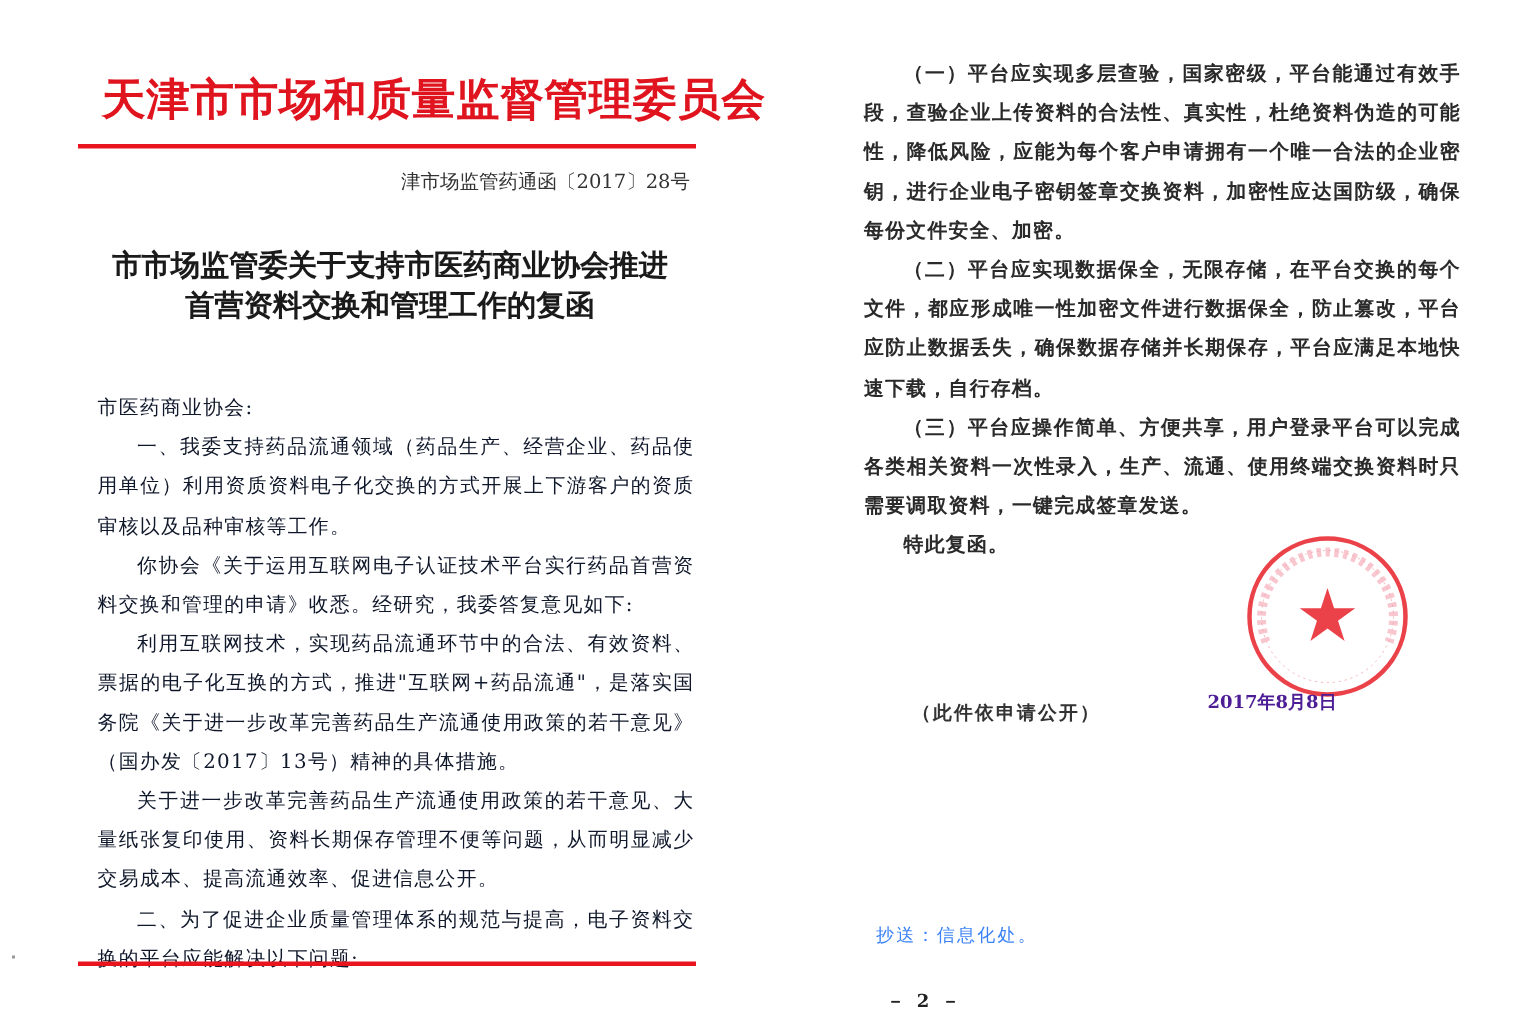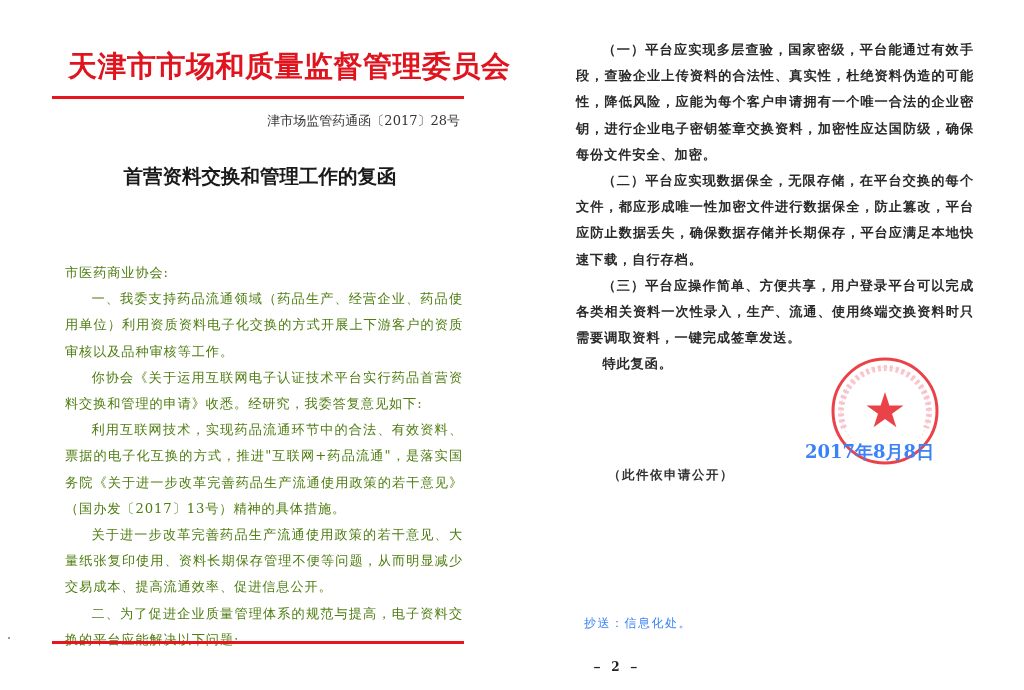--- a/index.html
+++ b/index.html
@@ -27,33 +27,33 @@
       white-space: nowrap;
     }
     .doc-title {
       position: absolute; left: 60px; top: 163px; width: 400px; text-align: center;
       font-family: "DejaVu Serif", serif; font-weight: bold; font-size: 19.5px;
       line-height: 27px; color: #1a1a1a;
     }
     .doc-title div { white-space: nowrap; }
 
     .body-text {
-      position: absolute; font-size: 13.2px; line-height: 26.2px; color: #4d7c0f;
+      position: absolute; font-size: 13.2px; line-height: 26.2px; color: #0f172a;
       letter-spacing: 0.9px;
     }
     .left-body { left: 65px; top: 260px; width: 398px; }
     .right-body { left: 64px; top: 37px; width: 398px; font-weight: bold; color: #2a2a2a; }
     .body-text p { margin: 0; text-align: justify; }
     .indent { text-indent: 2em; }
 
     .salutation { margin: 0; }
 
     .signature-date {
-      position: absolute; left: 293px; top: 440px; font-size: 18px; font-weight: bold;
-      color: #3b82f6; white-space: nowrap;
+      position: absolute; left: 293px; top: 460px; font-size: 12px; font-weight: bold;
+      color: #4c1d95; white-space: nowrap;
     }
     .disclosure {
       position: absolute; left: 96px; top: 467px; font-size: 12.5px; font-weight: bold;
       color: #333; white-space: nowrap; letter-spacing: 1.5px;
     }
     .cc-line {
       position: absolute; left: 72px; top: 615px; font-size: 12px; color: #3b82f6;
       white-space: nowrap; letter-spacing: 1.5px;
     }
     .page-number {
@@ -68,20 +68,21 @@
   </style>
 </head>
 <body>
 
 <div class="page page-left">
   <div class="letterhead">天津市市场和质量监督管理委员会</div>
   <div class="red-rule rule-top"></div>
   <div class="doc-number">津市场监管药通函〔2017〕28号</div>
 
   <div class="doc-title">
+    <div>市市场监管委关于支持市医药商业协会推进</div>
     <div>首营资料交换和管理工作的复函</div>
   </div>
 
   <div class="body-text left-body">
     <p class="salutation">市医药商业协会:</p>
     <p class="indent">一、我委支持药品流通领域（药品生产、经营企业、药品使用单位）利用资质资料电子化交换的方式开展上下游客户的资质审核以及品种审核等工作。</p>
     <p class="indent">你协会《关于运用互联网电子认证技术平台实行药品首营资料交换和管理的申请》收悉。经研究，我委答复意见如下:</p>
     <p class="indent">利用互联网技术，实现药品流通环节中的合法、有效资料、票据的电子化互换的方式，推进"互联网+药品流通"，是落实国务院《关于进一步改革完善药品生产流通使用政策的若干意见》（国办发〔2017〕13号）精神的具体措施。</p>
     <p class="indent">关于进一步改革完善药品生产流通使用政策的若干意见、大量纸张复印使用、资料长期保存管理不便等问题，从而明显减少交易成本、提高流通效率、促进信息公开。</p>
     <p class="indent">二、为了促进企业质量管理体系的规范与提高，电子资料交换的平台应能解决以下问题:</p>

